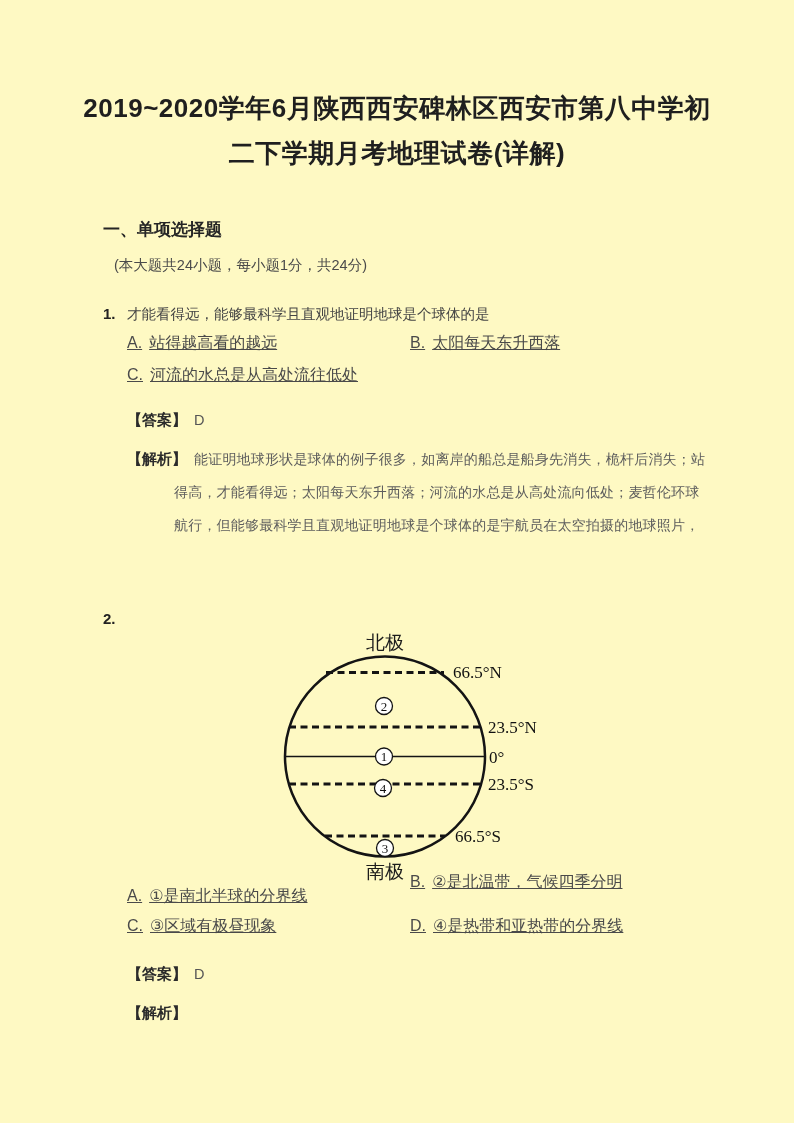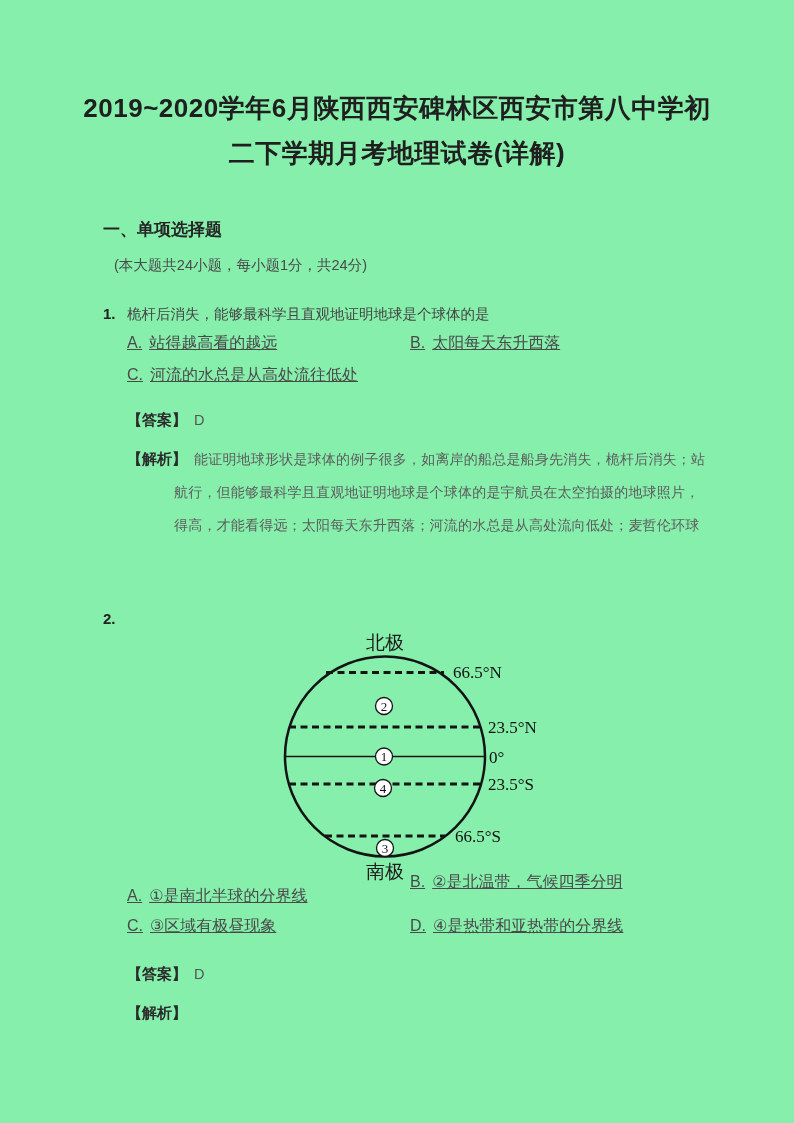--- a/index.html
+++ b/index.html
@@ -2,21 +2,21 @@
 <html><head>
 <meta charset="utf-8">
 <style>
   * { margin: 0; padding: 0; box-sizing: border-box; }
   html, body { background: #9b9b9b; }
   .page {
     position: relative;
     width: 794px;
     height: 1123px;
     margin: 0 auto;
-    background: #86efac;
+    background: #fef9c3;
     font-family: "Liberation Sans", sans-serif;
     overflow: hidden;
   }
   .abs { position: absolute; }
   .title {
     position: absolute;
     top: 86px; left: 0; right: 0;
     text-align: center;
     font-size: 26px;
     font-weight: bold;
@@ -69,41 +69,41 @@
 
   <div class="title">
     <div>2019~2020学年6月陕西西安碑林区西安市第八中学初</div>
     <div>二下学期月考地理试卷(详解)</div>
   </div>
 
   <div class="sec-heading">一、单项选择题</div>
   <div class="sec-note">(本大题共24小题，每小题1分，共24分)</div>
 
   <div class="q-num" style="left:103px; top:305px">1.</div>
-  <div class="q-text" style="left:127px; top:305px">桅杆后消失，能够最科学且直观地证明地球是个球体的是</div>
+  <div class="q-text" style="left:127px; top:305px">才能看得远，能够最科学且直观地证明地球是个球体的是</div>
 
   <div class="opt" style="left:127px; top:333px">
     <span class="opt-letter">A.</span><span>站得越高看的越远</span>
   </div>
   <div class="opt" style="left:410px; top:333px">
     <span class="opt-letter">B.</span><span>太阳每天东升西落</span>
   </div>
   <div class="opt" style="left:127px; top:365px">
     <span class="opt-letter">C.</span><span>河流的水总是从高处流往低处</span>
   </div>
 
   <div class="ans-row" style="left:127px; top:411px">
     <span class="lbl">【答案】</span><span class="ans-val">D</span>
   </div>
 
   <div class="lbl abs" style="left:127px; top:450px">【解析】</div>
   <div class="analysis">
     <div class="a-line first">能证明地球形状是球体的例子很多，如离岸的船总是船身先消失，桅杆后消失；站</div>
+    <div class="a-line">得高，才能看得远；太阳每天东升西落；河流的水总是从高处流向低处；麦哲伦环球</div>
     <div class="a-line">航行，但能够最科学且直观地证明地球是个球体的是宇航员在太空拍摄的地球照片，</div>
-    <div class="a-line">得高，才能看得远；太阳每天东升西落；河流的水总是从高处流向低处；麦哲伦环球</div>
   </div>
 
   <div class="q-num" style="left:103px; top:610px">2.</div>
 
   <svg class="diagram" width="290" height="258" viewBox="0 0 290 258" xmlns="http://www.w3.org/2000/svg">
     <text class="pole-t" x="115" y="21">北极</text>
 
     <circle class="globe" cx="115" cy="128.5" r="100"></circle>
 
     <line class="dash" x1="56" y1="44.5" x2="174" y2="44.5"></line>

